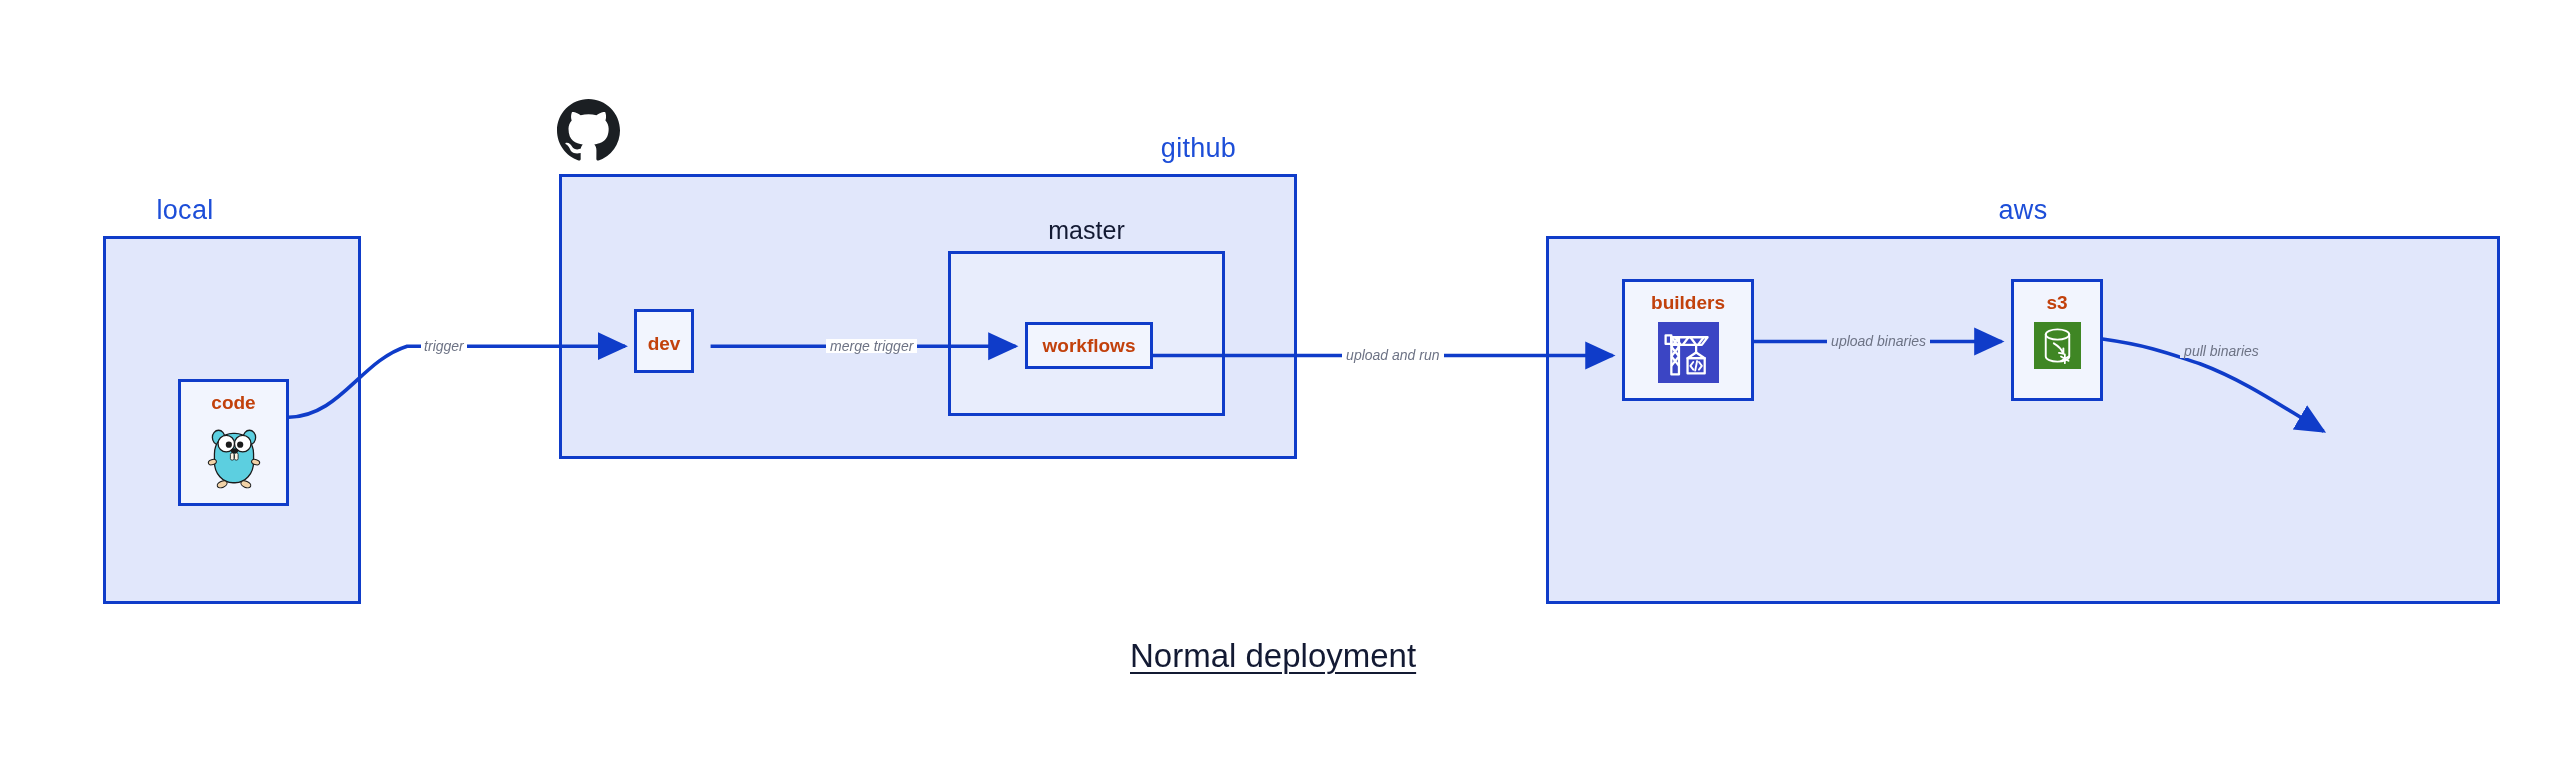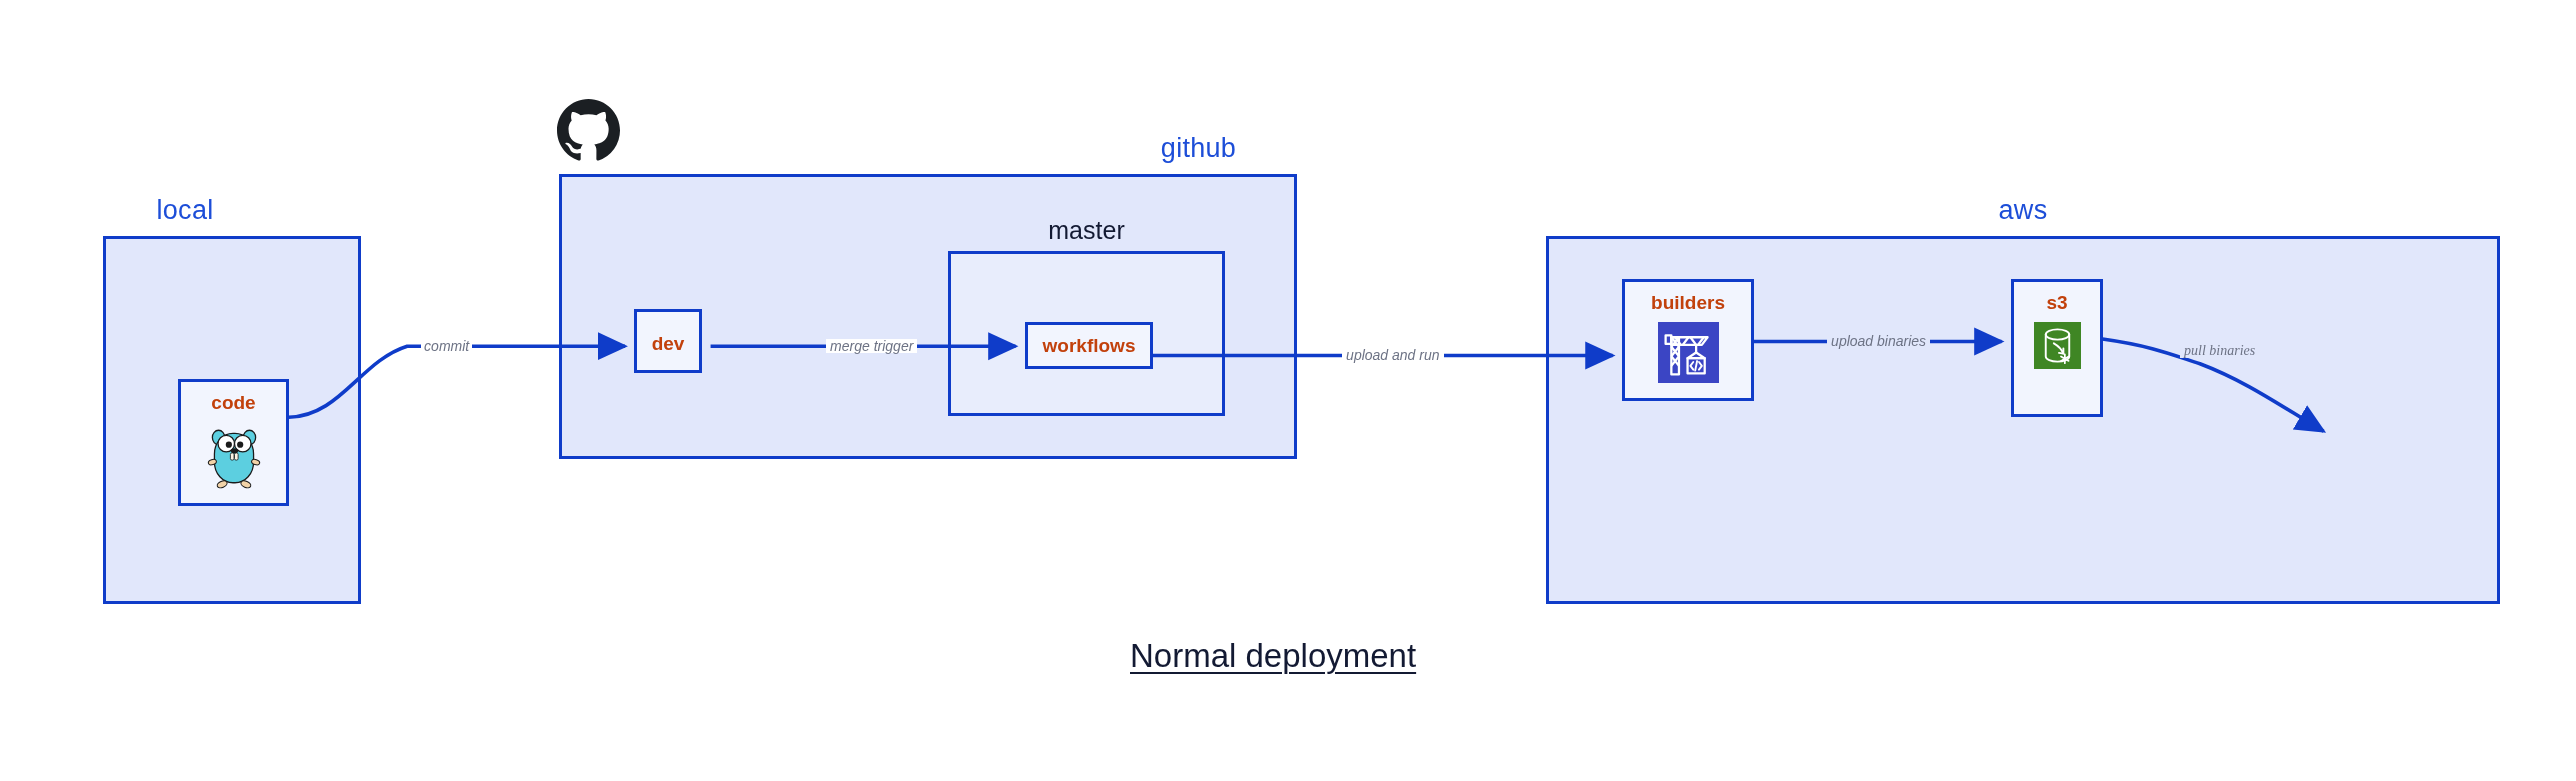--- a/index.html
+++ b/index.html
@@ -159,21 +159,21 @@
         3.75-3.65 3.95.29.25.54.73.54 1.48 0 1.07-.01 1.93-.01 2.2 0 .21.15.46.55.38A8.012 8.012 0
         0 0 16 8c0-4.42-3.58-8-8-8z"></path>
     </svg>
   </div>
   <div class="group-label" style="left:1111px; top:135px; width:175px; text-align:center;">github</div>
   <div class="group-box" style="left:559px; top:174px; width:738px; height:285px;"></div>
 
   <div class="sub-label" style="left:948px; top:218px; width:277px; text-align:center;">master</div>
   <div class="sub-box" style="left:948px; top:251px; width:277px; height:165px;"></div>
 
-  <div class="node-box" style="left:634px; top:309px; width:68px; height:64px; justify-content:flex-start;">
+  <div class="node-box" style="left:634px; top:309px; width:60px; height:64px; justify-content:flex-start;">
     <span class="node-title" style="margin-top:21.6px;">dev</span>
   </div>
 
   <div class="node-box" style="left:1025px; top:322px; width:128px; height:47px; justify-content:center;">
     <span class="node-title" style="margin-top:0;">workflows</span>
   </div>
 
   <div class="group-label" style="left:1546px; top:197px; width:954px; text-align:center;">aws</div>
   <div class="group-box" style="left:1546px; top:236px; width:954px; height:368px;"></div>
 
@@ -199,21 +199,21 @@
         </g>
         <g fill="none" stroke="#ffffff" stroke-width="2" stroke-linecap="round" stroke-linejoin="round">
           <path d="M37 42 L34 46 L37 50"></path>
           <path d="M43 42 L46 46 L43 50"></path>
           <path d="M41 41 L39 51"></path>
         </g>
       </svg>
     </span>
   </div>
 
-  <div class="node-box" style="left:2011px; top:279px; width:92px; height:138px;">
+  <div class="node-box" style="left:2011px; top:279px; width:92px; height:122px;">
     <span class="node-title">s3</span>
     <span class="node-icon">
       <svg width="47" height="47" viewBox="0 0 64 64" xmlns="http://www.w3.org/2000/svg">
         <rect width="64" height="64" fill="#3f8624"></rect>
         <g fill="none" stroke="#ffffff" stroke-width="2.6" stroke-linecap="round" stroke-linejoin="round">
           <path d="M16 17 L16 47 a16 7 0 0 0 32 0 L48 17"></path>
           <ellipse cx="32" cy="17" rx="16" ry="7"></ellipse>
           <path d="M27 29 C34 33 38 38 40 43"></path>
           <path d="M40 43 L34 42 M40 43 L40 36"></path>
         </g>
@@ -236,22 +236,22 @@
 
     <path d="M1379 672 L 1971 672" fill="none" stroke="#0f3cc9" stroke-width="7" marker-end="url(#ah)"></path>
 
     <path d="M2237 690 L 3130 690" fill="none" stroke="#0f3cc9" stroke-width="7" marker-end="url(#ah)"></path>
 
     <path d="M3404 663 L 3885 663" fill="none" stroke="#0f3cc9" stroke-width="7" marker-end="url(#ah)"></path>
 
     <path d="M4081 658 C 4180 672 4220 690 4270 706 C 4360 740 4430 790 4510 837" fill="none" stroke="#0f3cc9" stroke-width="7" marker-end="url(#ah)"></path>
   </svg>
 
-  <div class="edge-label" style="left:421px; top:339px; background:#ffffff; padding:0 3.1px;">commit</div>
+  <div class="edge-label" style="left:421px; top:339px; background:#ffffff; padding:0 3.1px;">trigger</div>
   <div class="edge-label" style="left:826px; top:339px; background:#ffffff; padding:0 4.1px;">merge trigger</div>
   <div class="edge-label" style="left:1342px; top:348px; background:#ffffff; padding:0 4.1px;">upload and run</div>
   <div class="edge-label" style="left:1827px; top:334px; background:#e1e7fb; padding:0 4.1px;">upload binaries</div>
-  <div class="edge-label" style="left:2180px; top:344px; background:#e1e7fb; padding:0 4.1px;font-family:Liberation Serif, serif;">pull binaries</div>
+  <div class="edge-label" style="left:2180px; top:344px; background:#e1e7fb; padding:0 4.1px;">pull binaries</div>
 
   <div class="diagram-title" style="left:1130px; top:639px;">Normal deployment</div>
 
 </div>
 
 
 </body></html>

